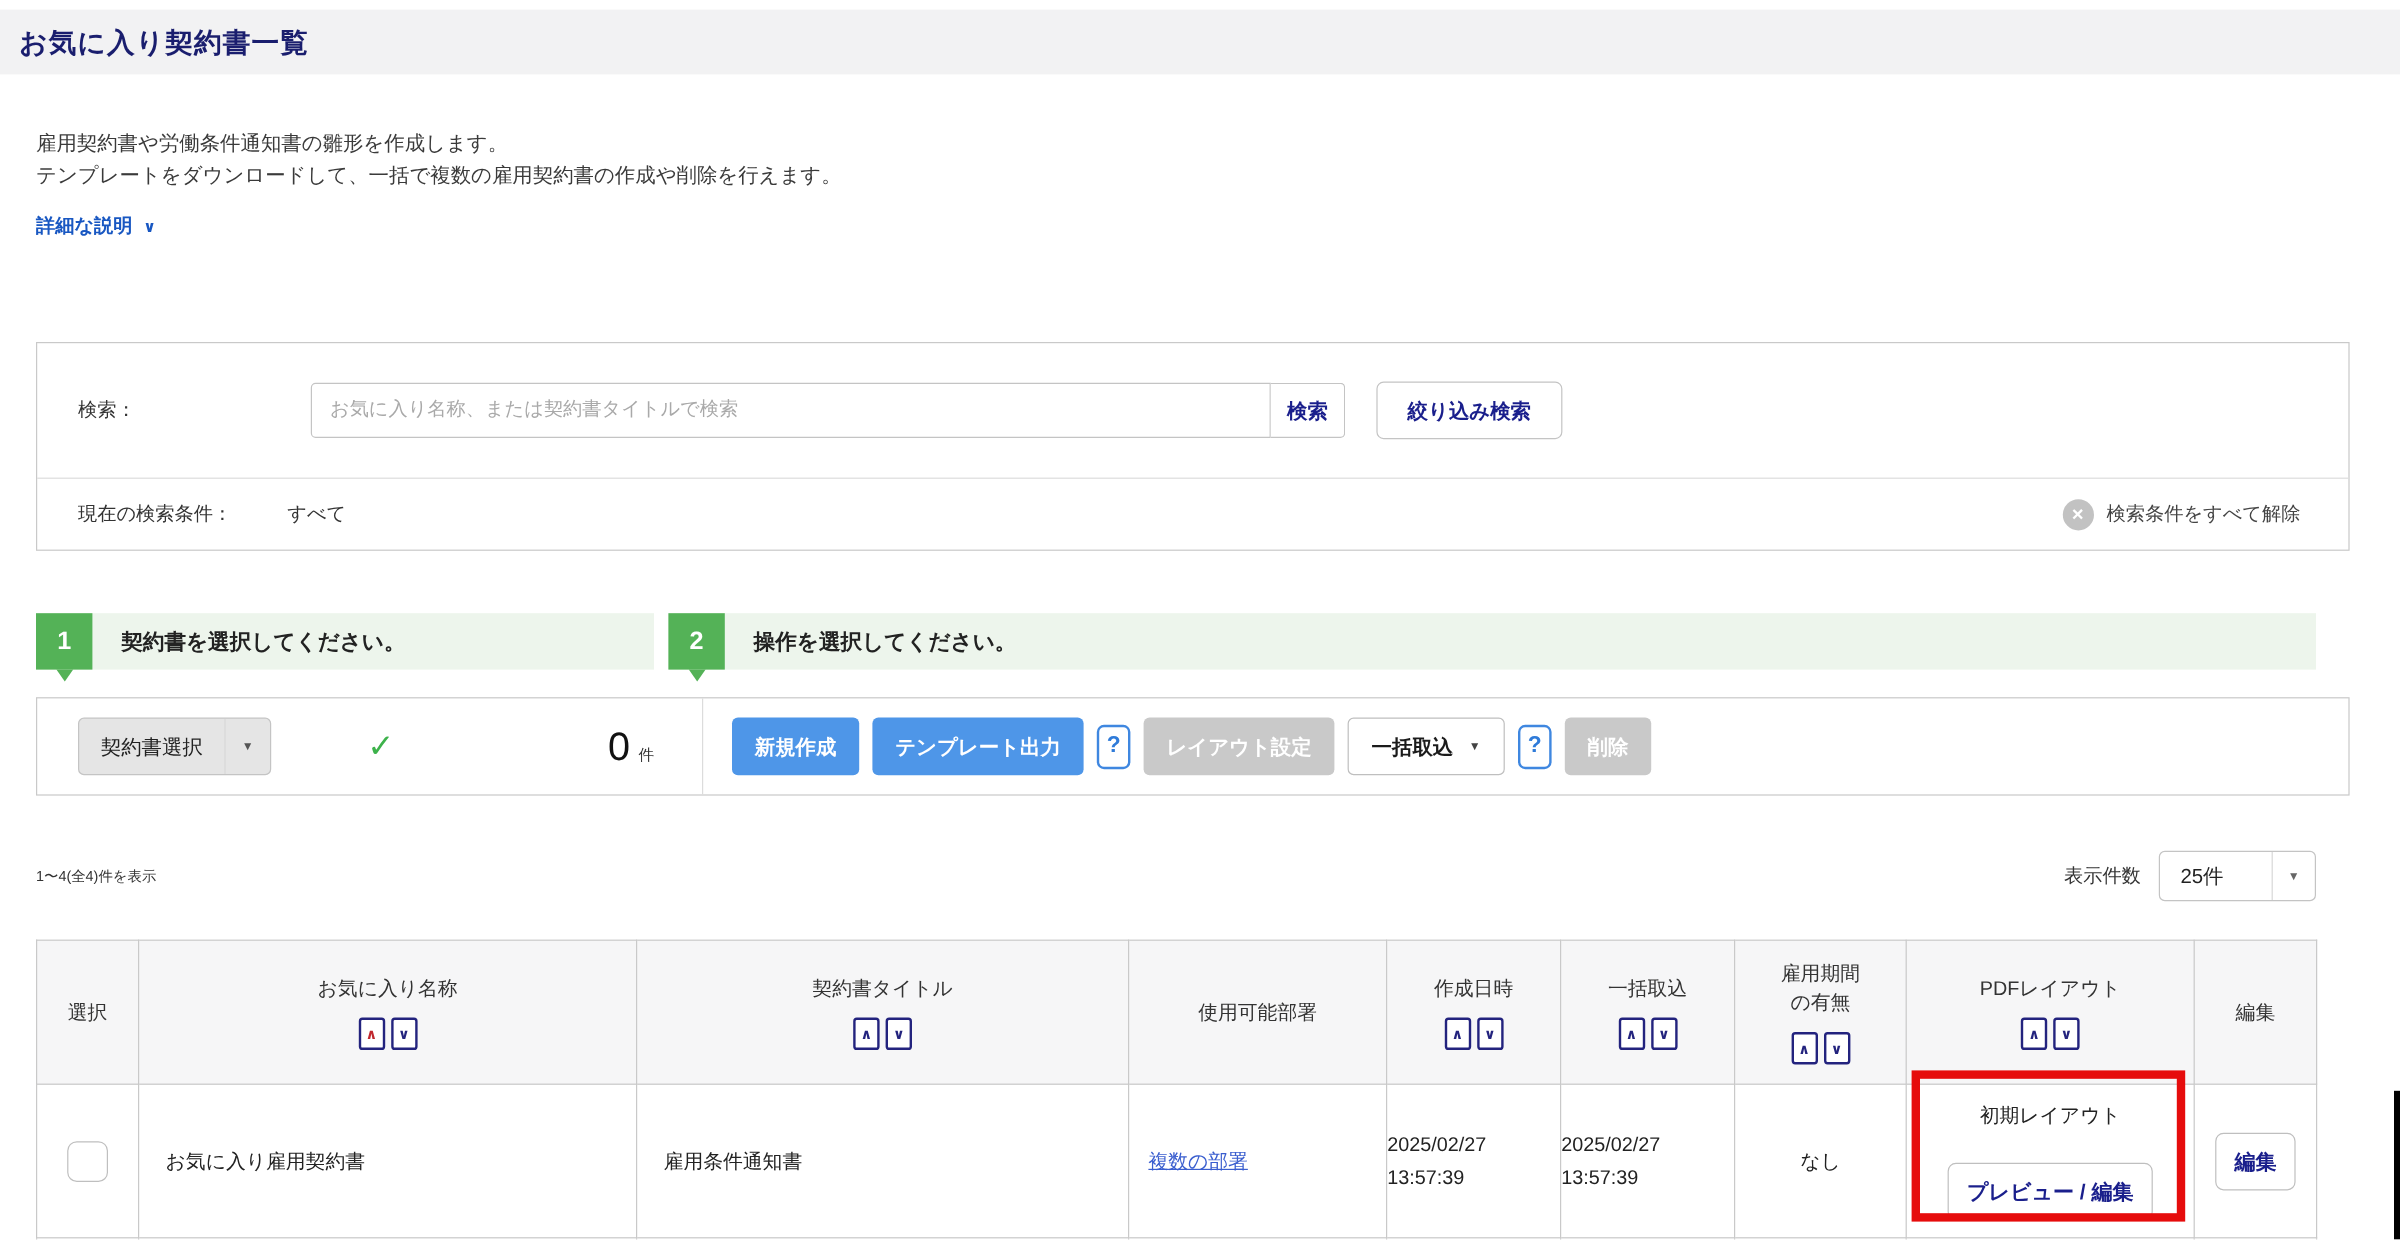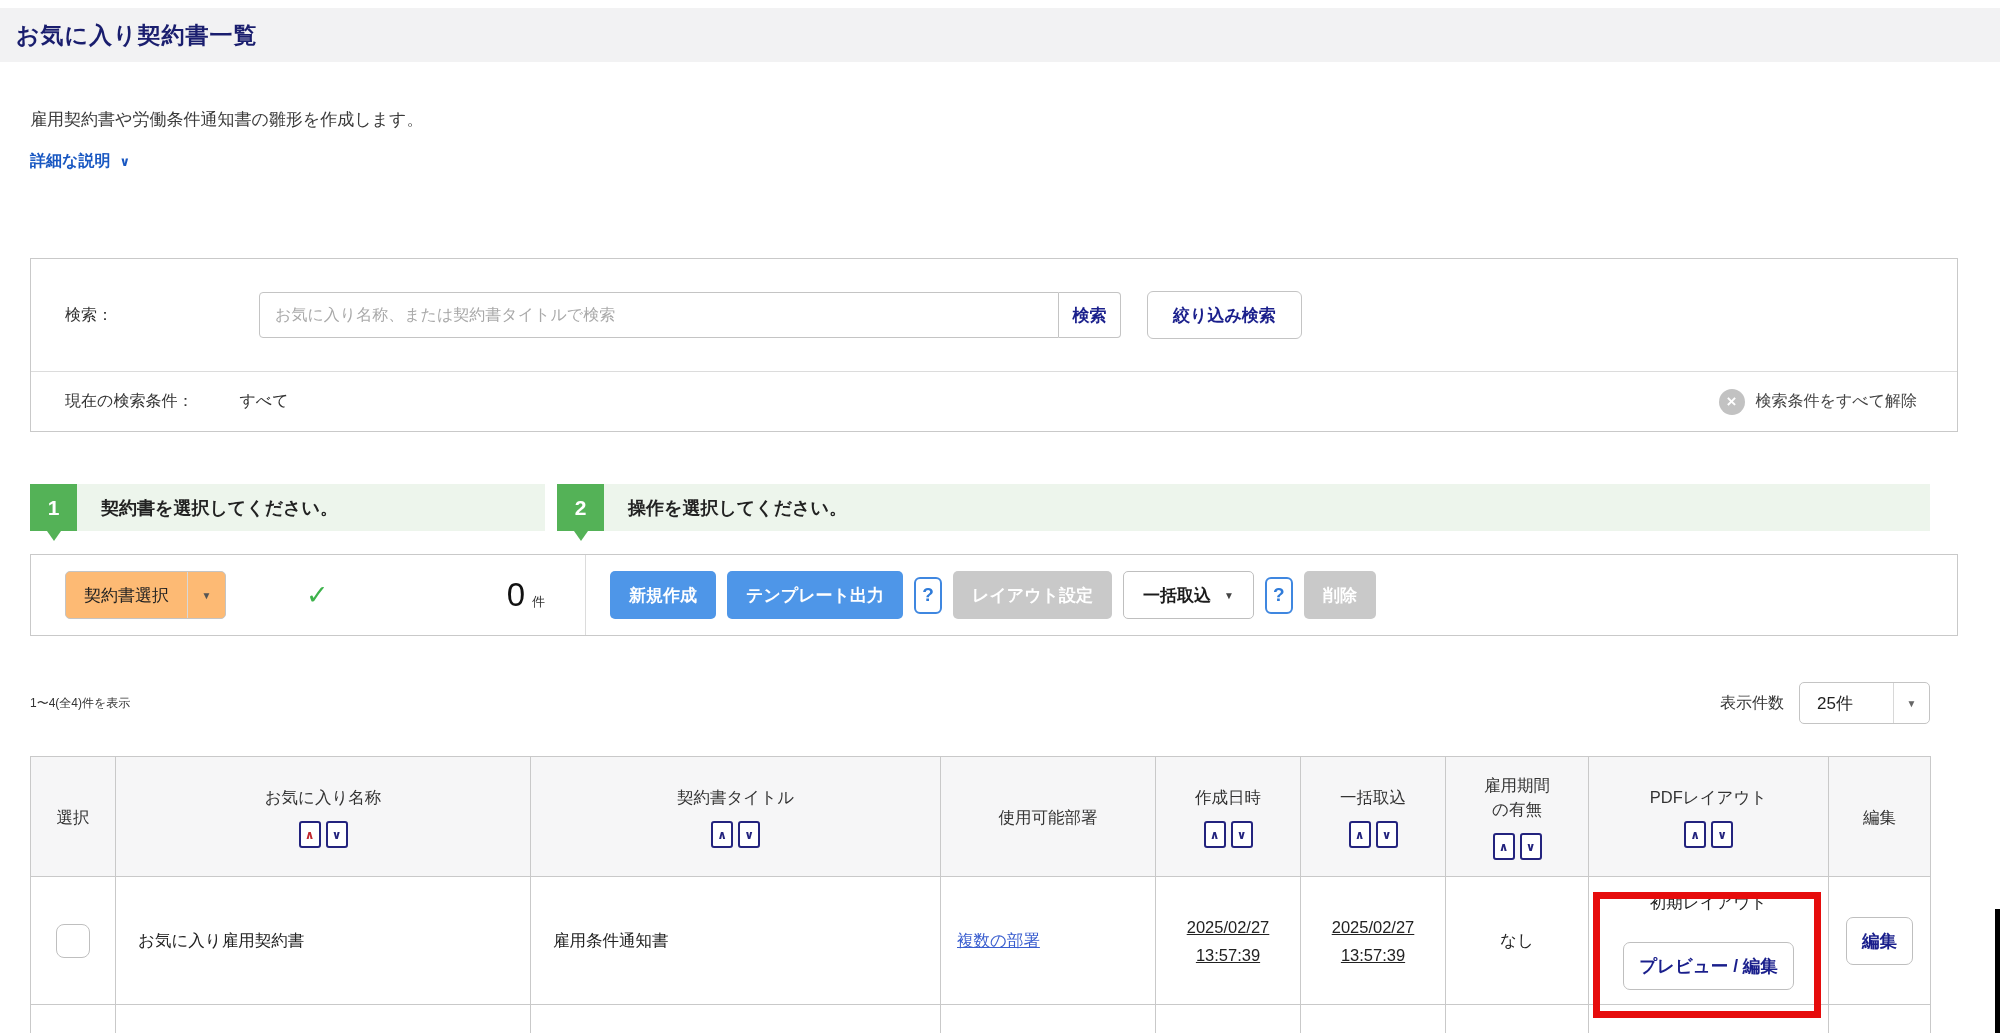--- a/index.html
+++ b/index.html
@@ -45,21 +45,21 @@
     display:flex; align-items:center; justify-content:center; position:relative; flex:none; }
   .step-badge::after { content:""; position:absolute; top:100%; left:50%; transform:translateX(-50%);
     border:7px solid transparent; border-top:10px solid #54b257; }
   .step-label { margin-left:24px; font-size:18px; font-weight:bold; color:#222; }
 
   
   .toolbar { margin:23px 0 0 30px; width:1928px; height:82px; border:1px solid #c9c9c9;
     display:flex; align-items:center; padding-left:34px; }
   .toolbar-left { width:520px; flex:none; display:flex; align-items:center; }
   .select-btn { display:inline-flex; height:48px; border:1px solid #c4c4c4; border-radius:5px;
-    background:#fdba74; overflow:hidden; align-items:stretch; cursor:pointer; }
+    background:#e5e5e5; overflow:hidden; align-items:stretch; cursor:pointer; }
   .select-main { padding:0 18px; display:flex; align-items:center; font-size:17px; color:#222; }
   .select-caret { width:38px; border-left:1px solid #d8d8d8; display:flex; align-items:center; justify-content:center;
     color:#555; font-size:10px; }
   .check { margin-left:80px; color:#3db24b; font-size:27px; font-weight:bold; }
   .count { margin-left:auto; padding-right:40px; display:flex; align-items:baseline; gap:7px; }
   .count-num { font-size:33px; color:#111; }
   .count-unit { font-size:13px; color:#333; }
   .toolbar-divider { width:1px; height:80px; background:#dcdcdc; flex:none; }
   .actions { display:flex; align-items:center; gap:11px; margin-left:24px; }
   .btn { height:48px; border-radius:5px; font-size:17px; font-weight:bold; padding:0 19px;
@@ -89,21 +89,21 @@
   .sorters { margin-top:12px; display:flex; justify-content:center; gap:5px; }
   .sort-btn { width:22px; height:27px; border:2px solid #23237e; border-radius:3px; background:#fff;
     color:#23237e; font-size:12px; font-weight:bold; display:inline-flex; align-items:center; justify-content:center;
     cursor:pointer; font-family:"DejaVu Sans",sans-serif; padding:0; }
   .sort-up-red { color:#c0272d; }
   tbody td { height:128px; font-size:16.5px; color:#222; background:#fff; }
   .cell-left { text-align:left; padding-left:22px; }
   .cell-center { text-align:center; }
   .checkbox { width:34px; height:34px; border:1px solid #bfbfbf; border-radius:8px; background:#fff; margin:0 auto; cursor:pointer; }
   .dept-link { color:#3a5ecf; text-decoration:underline; cursor:pointer; }
-  .date-cell { text-align:center; line-height:28px;text-decoration:underline; }
+  .date-cell { text-align:left; line-height:28px; }
   .pdf-cell { text-align:center; }
   .pdf-layout-name { margin-bottom:28px; color:#222; }
   .pv-btn, .edit-btn { border:1px solid #bfbfbf; border-radius:7px; background:#fff; color:#1a1f8c;
     font-weight:bold; font-size:17.5px; padding:11px 15px; cursor:pointer; font-family:inherit; }
   tr.partial td { height:44px; }
 
   
   .red-box { position:absolute; left:1593px; top:892px; width:228px; height:126px;
     border:7px solid #e60c0c; pointer-events:none; z-index:5; }
   .black-strip { position:absolute; right:0; top:909px; width:5px; height:124px; background:#000; z-index:4; }
@@ -114,20 +114,21 @@
 
 
 
 <div class="titlebar">
   <h1>お気に入り契約書一覧</h1>
 </div>
 
 
 <div class="desc">
   <div>雇用契約書や労働条件通知書の雛形を作成します。</div>
+  <div>テンプレートをダウンロードして、一括で複数の雇用契約書の作成や削除を行えます。</div>
 </div>
 <div class="detail-link">
   <span>詳細な説明</span>
   <span class="chev">∨</span>
 </div>
 
 
 <div class="search-panel">
   <div class="search-row1">
     <div class="search-label">検索：</div>

